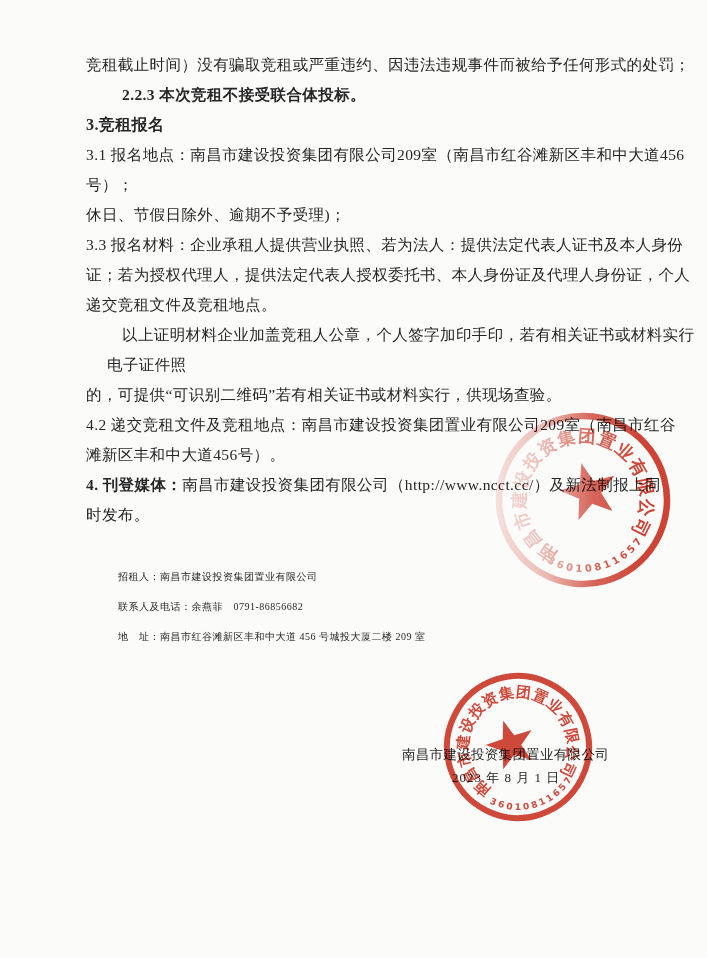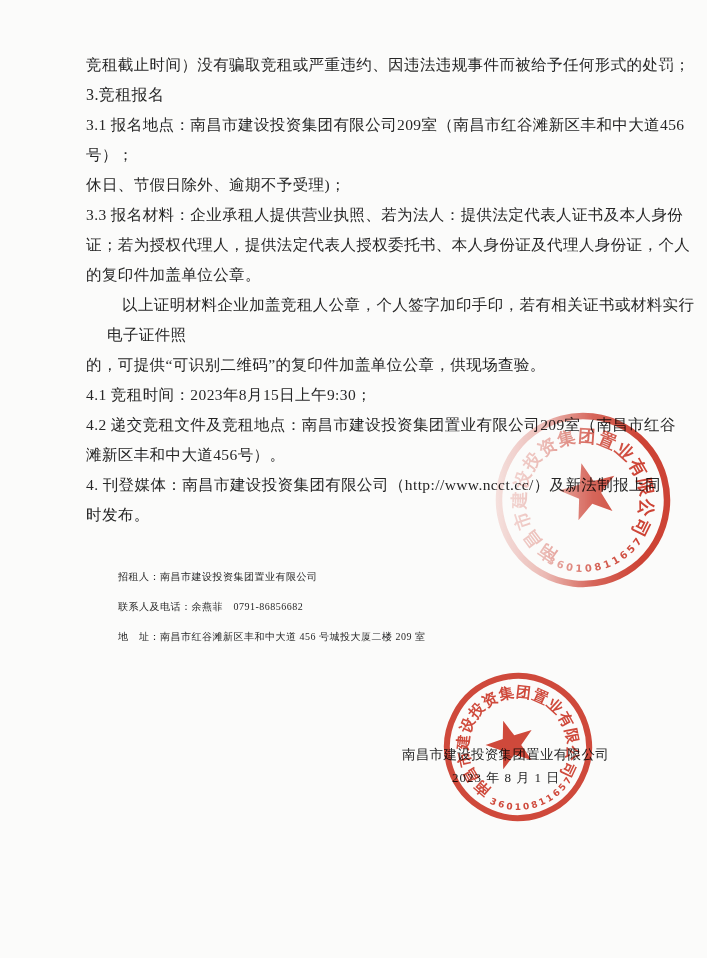--- a/index.html
+++ b/index.html
@@ -15,21 +15,21 @@
     position:absolute;
     left:86px;top:50px;right:12px;
   }
   .ln{
     margin:0;
     height:30px;line-height:30px;
     font-size:15.5px;
     letter-spacing:0.4px;
     white-space:nowrap;
   }
-  .ln b{font-weight:400;margin-top:48px;}
+  .ln b{font-weight:700;margin-top:48px;}
   .hd{font-size:16px;}
   .ind1{padding-left:36px;}
   .indsm{padding-left:21px;}
   .semi{font-weight:600;}
   .contact{
     margin-top:32px;
     padding-left:32px;
   }
   .contact .ln{font-size:10px;letter-spacing:0.5px;}
   .signature{
@@ -62,31 +62,31 @@
   .sealtxt{font-family:"Liberation Serif",serif;font-weight:700;}
   .sealser{font-family:"DejaVu Sans",sans-serif;font-weight:600;}
 </style>
 </head>
 <body>
 
 <div class="page">
 
   <div class="body-text">
     <p class="ln">竞租截止时间）没有骗取竞租或严重违约、因违法违规事件而被给予任何形式的处罚；</p>
+    <p class="ln ind1 semi">2.2.3 本次竞租不接受联合体投标。</p>
     <p class="ln hd"><b>3.竞租报名</b></p>
     <p class="ln">3.1 报名地点：南昌市建设投资集团有限公司209室（南昌市红谷滩新区丰和中大道456</p>
     <p class="ln">号）；</p>
     <p class="ln">休日、节假日除外、逾期不予受理)；</p>
     <p class="ln">3.3 报名材料：企业承租人提供营业执照、若为法人：提供法定代表人证书及本人身份</p>
     <p class="ln">证；若为授权代理人，提供法定代表人授权委托书、本人身份证及代理人身份证，个人</p>
-    <p class="ln">的复印件加盖单位公章。</p>
+    <p class="ln">递交竞租文件及竞租地点。</p>
     <p class="ln ind1">以上证明材料企业加盖竞租人公章，个人签字加印手印，若有相关证书或材料实行</p>
     <p class="ln indsm">电子证件照</p>
-    <p class="ln">的，可提供“可识别二维码”的复印件加盖单位公章，供现场查验。</p>
-    <p class="ln">4.1 竞租时间：2023年8月15日上午9:30；</p>
+    <p class="ln">的，可提供“可识别二维码”若有相关证书或材料实行，供现场查验。</p>
     <p class="ln">4.2 递交竞租文件及竞租地点：南昌市建设投资集团置业有限公司209室（南昌市红谷</p>
     <p class="ln">滩新区丰和中大道456号）。</p>
     <p class="ln"><b>4. 刊登媒体：</b><span>南昌市建设投资集团有限公司（http://www.ncct.cc/）及新法制报上同</span></p>
     <p class="ln">时发布。</p>
 
     <div class="contact">
       <p class="ln">招租人：南昌市建设投资集团置业有限公司</p>
       <p class="ln">联系人及电话：余燕菲　0791-86856682</p>
       <p class="ln">地　址：南昌市红谷滩新区丰和中大道 456 号城投大厦二楼 209 室</p>
     </div>

